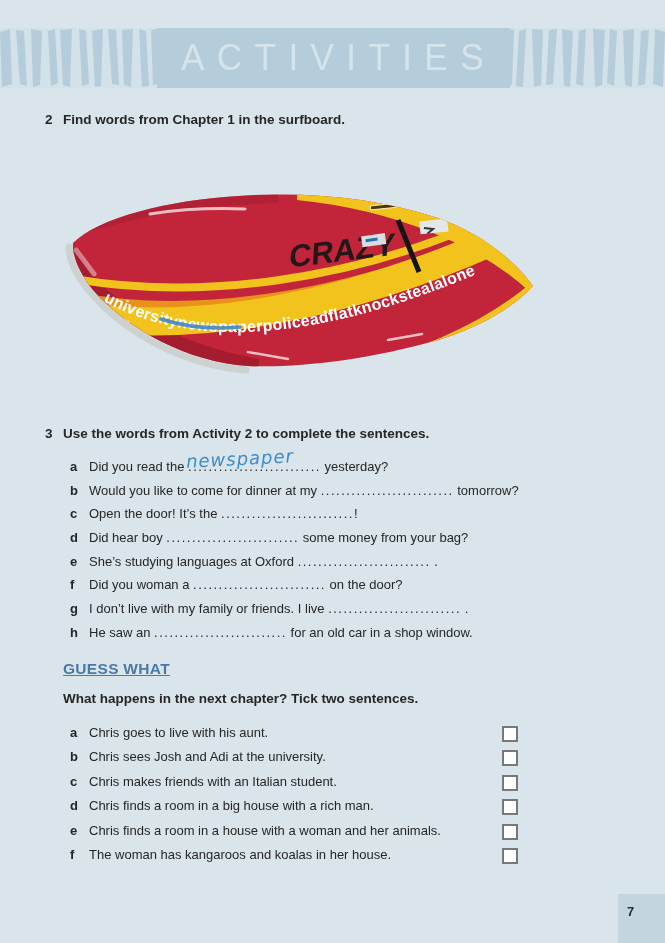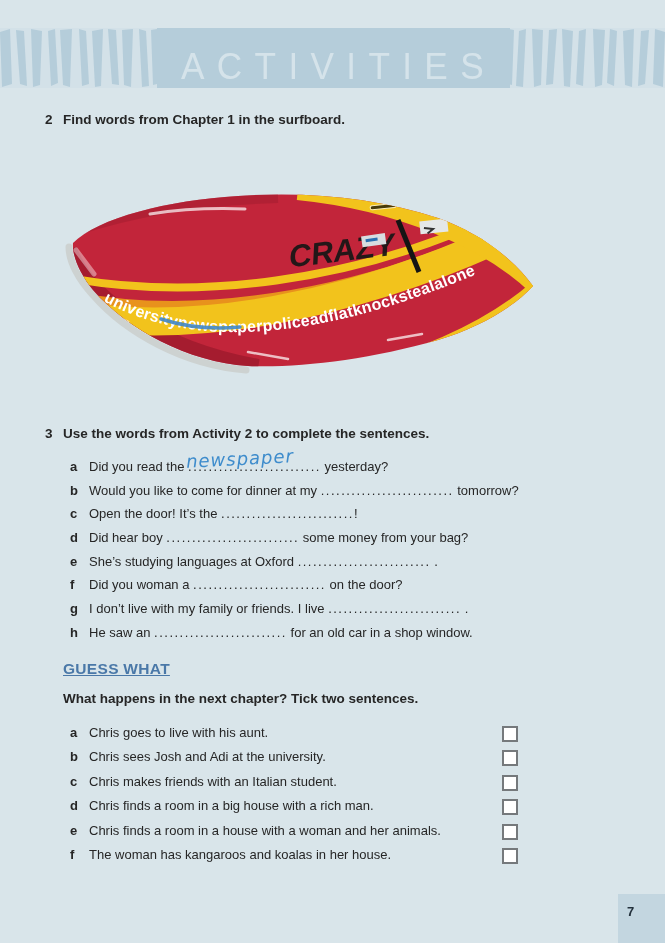--- a/index.html
+++ b/index.html
@@ -8,21 +8,21 @@
     background:#d9e5ea;color:#262626;
     font-family:"Liberation Sans",sans-serif;
   }
   
   .band{position:absolute;left:0;top:28px;width:665px;height:60px;background:#d3e1e8;}
   .band svg{position:absolute;top:1px;height:58px;}
   .band .bars-left{left:0;}
   .band .bars-right{right:0;}
   .band-title-box{
     position:absolute;left:157px;top:0;width:353px;height:60px;background:#b5cdda;
-    display:flex;align-items:flex-end;justify-content:center;
+    display:flex;align-items:center;justify-content:center;
   }
   .band-title-box span{
     font-size:37px;letter-spacing:13px;color:#d5e3ea;font-weight:400;
     transform:scaleX(.95);transform-origin:center;white-space:nowrap;padding-left:10px;
   }
   
   .act-title{position:absolute;left:45px;font-weight:bold;font-size:13.5px;white-space:nowrap;}
   .act-title .num{display:inline-block;width:18px;}
   .a2-title{top:112px;}
   .a3-title{top:426px;}

